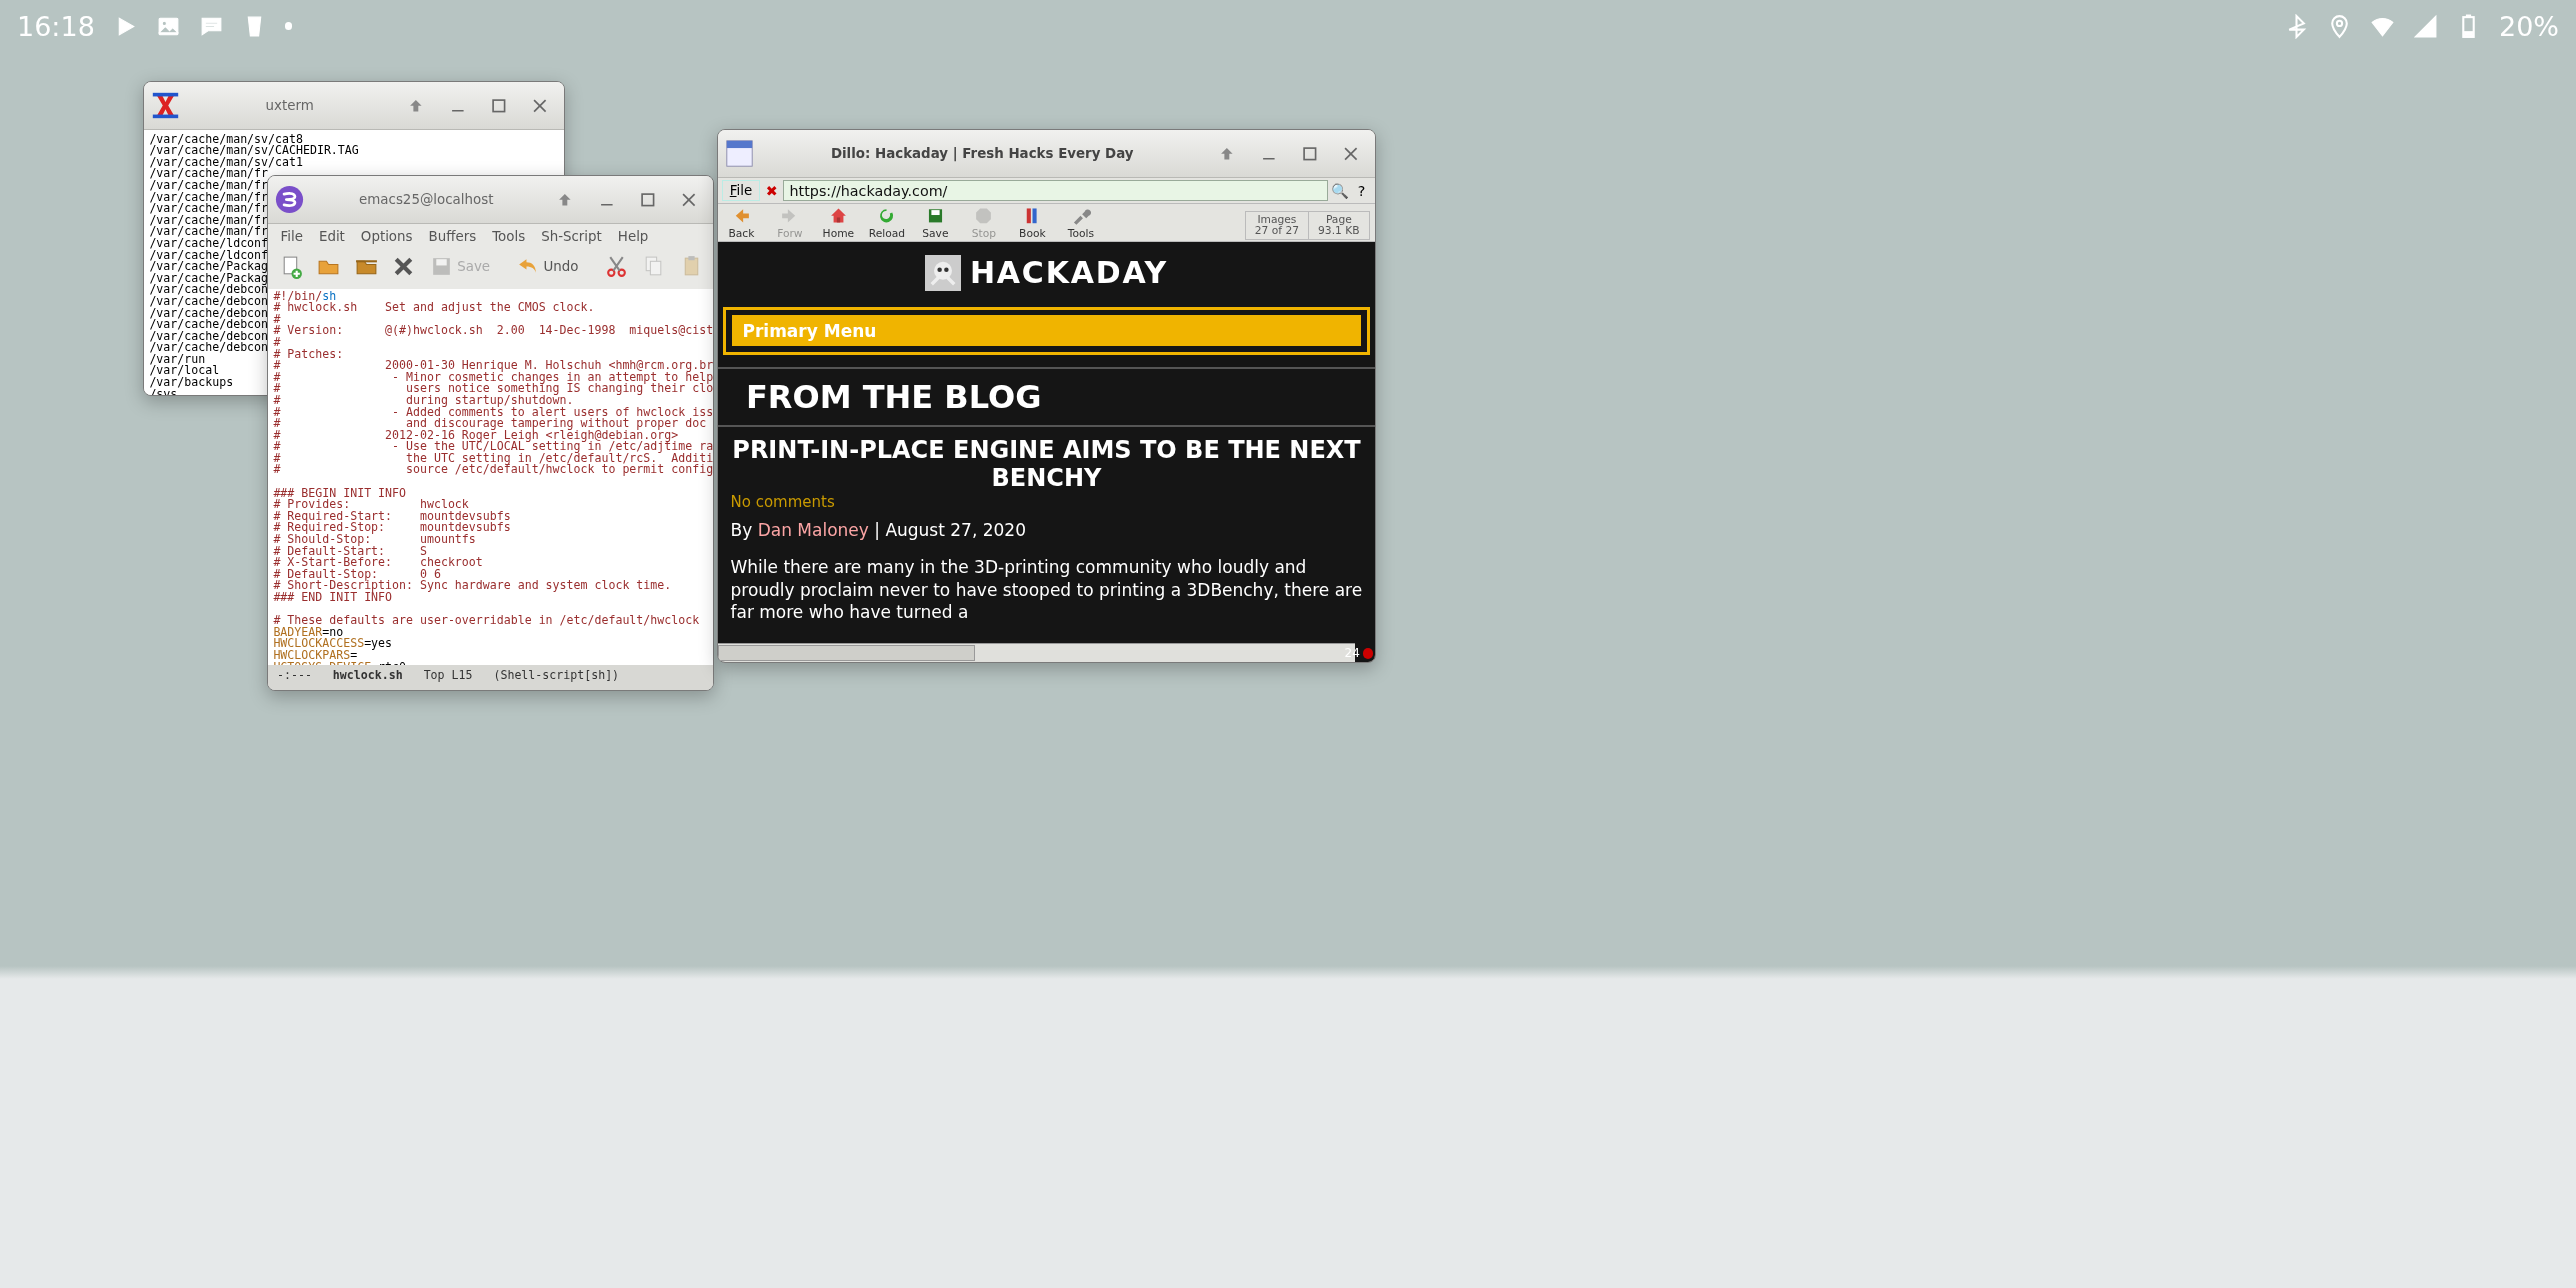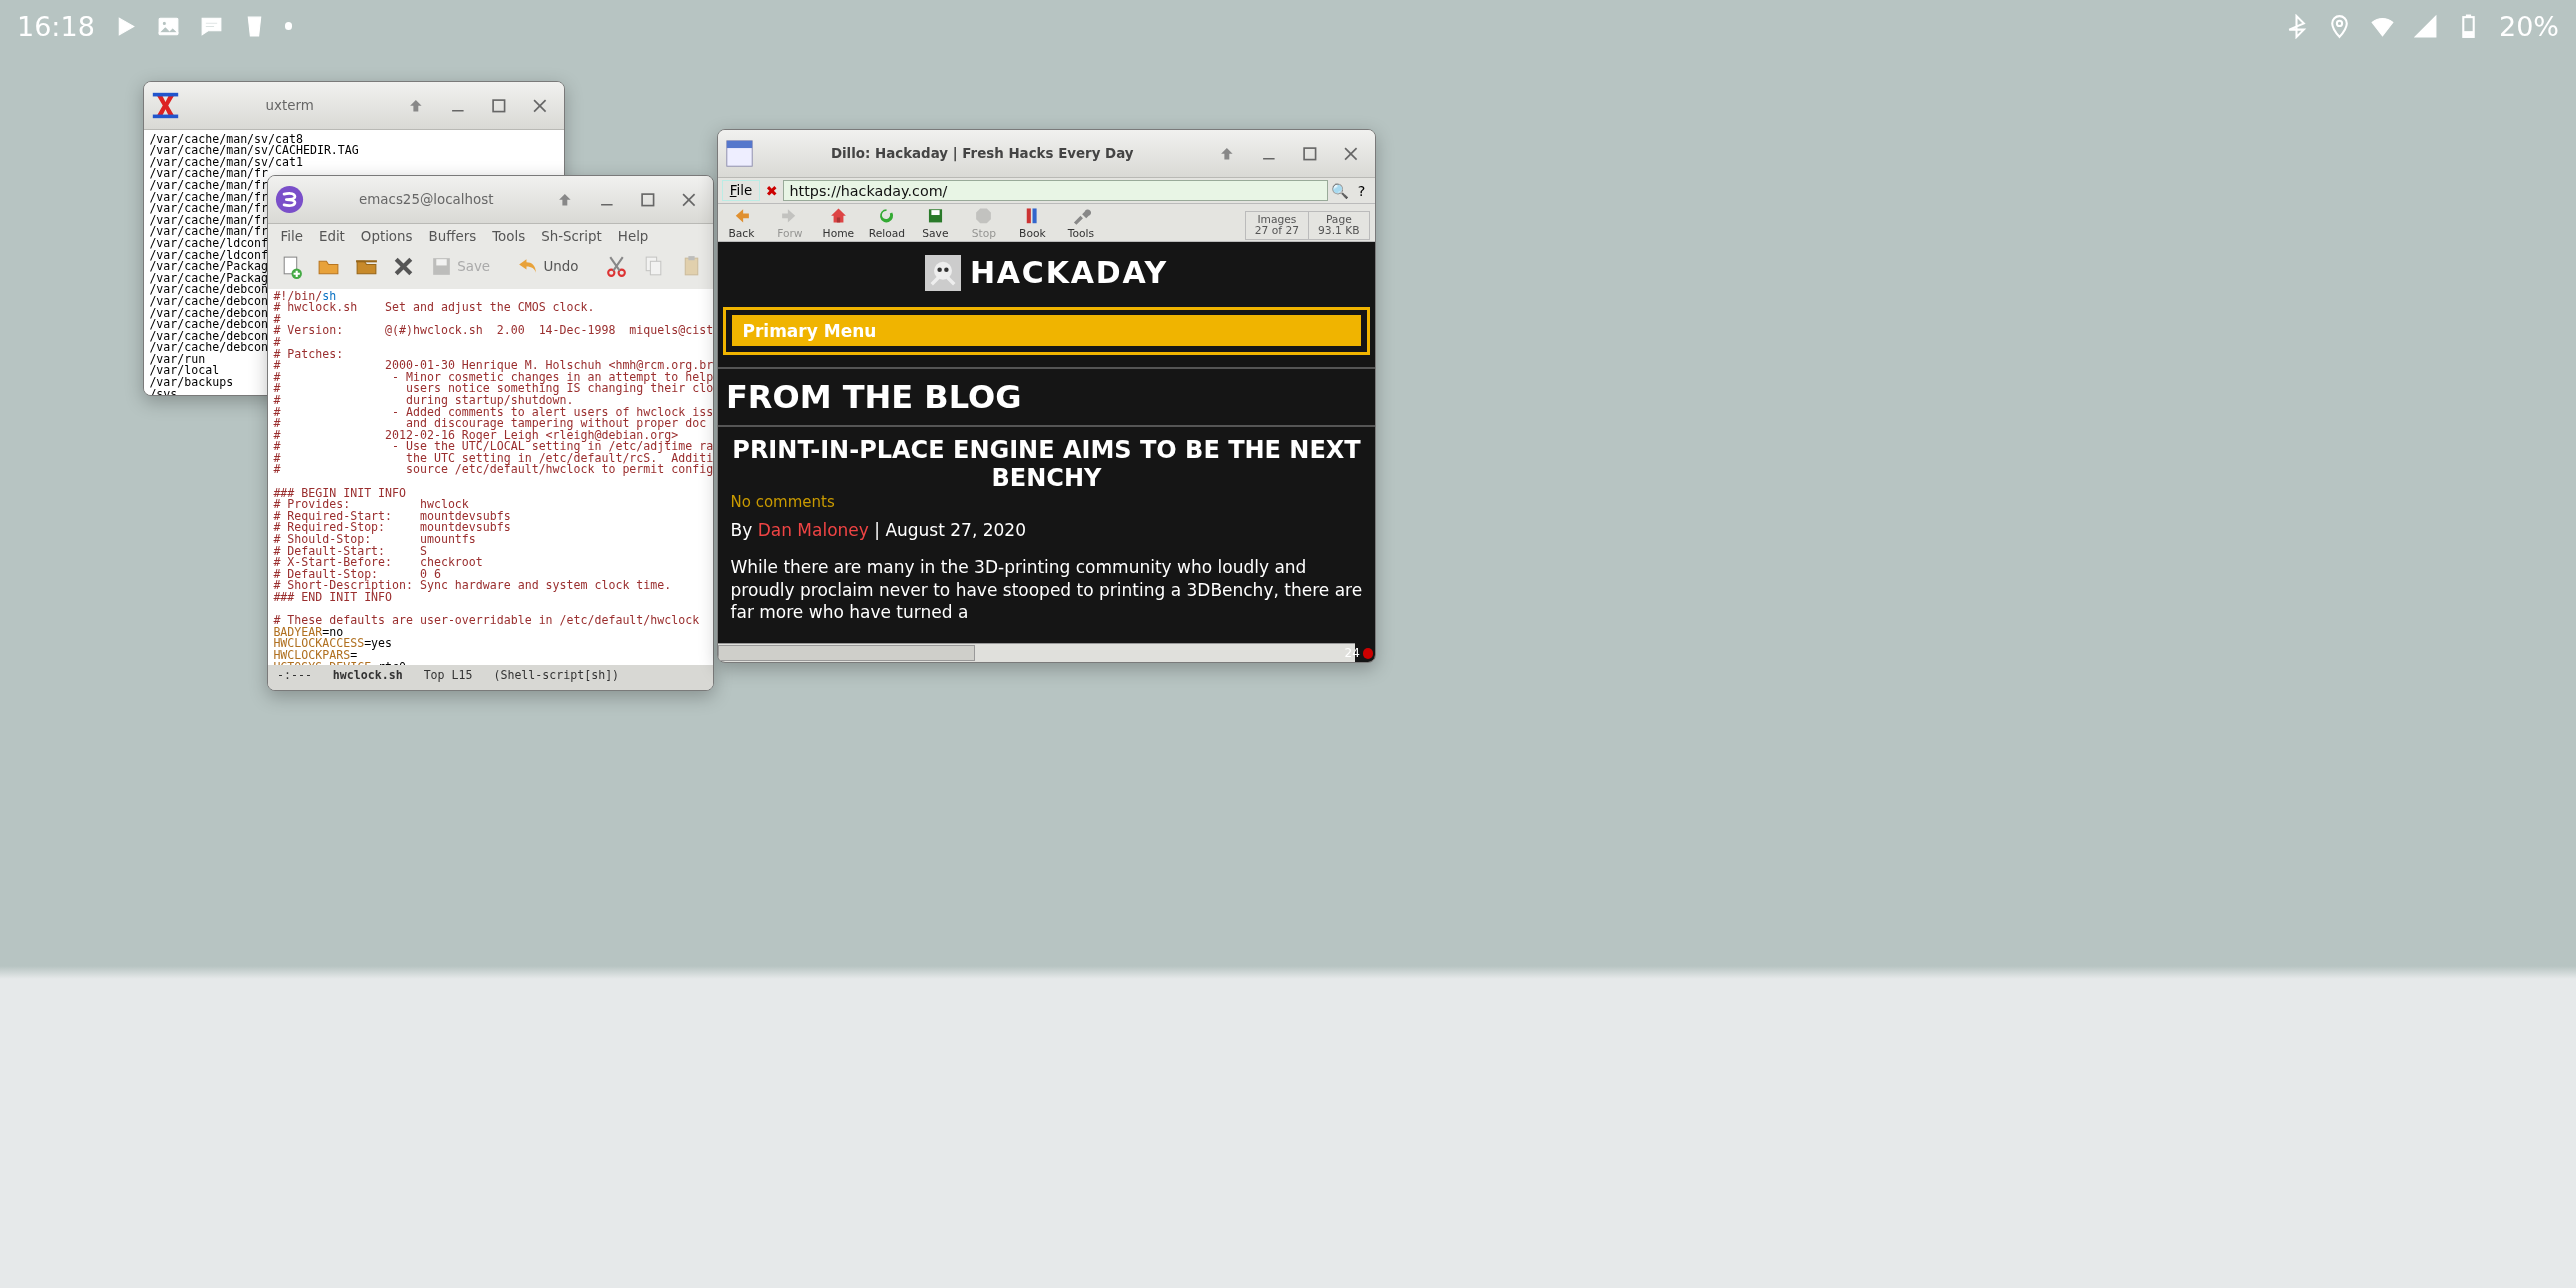--- a/index.html
+++ b/index.html
@@ -50,25 +50,25 @@
   #dillo .infobox div{padding:1.8px 9px;font-size:10.7px;color:#555;text-align:center;border-left:0.9px solid #bbb;line-height:11.6px;}
   #dillo .infobox div:first-child{border-left:none;}
   #dillo .page{flex:1;background:#151515;color:#fff;overflow:hidden;position:relative;}
   #dillo .page .skip{color:#c99a00;font-size:15px;padding:1.8px 5.4px;}
   #dillo .logo-row{display:flex;align-items:center;justify-content:center;gap:9px;padding:12.5px 0;}
   #dillo .logo-row .logo{width:36px;height:36px;background:#ccc;display:flex;align-items:center;justify-content:center;}
   #dillo .logo-row .logotext{font-size:30px;font-weight:800;letter-spacing:1.8px;}
   #dillo .primary{margin:3.6px 5.4px 12.5px;border:3.6px solid #f0b400;padding:5.4px;}
   #dillo .primary-inner{background:#f0b400;color:#fff;font-weight:bold;font-size:17px;padding:5.4px 10.7px;}
   #dillo .hr{height:1.8px;background:#555;margin:0;}
-  #dillo h2{font-size:32px;font-weight:800;margin:9px 8px;}
+  #dillo h2{font-size:32px;font-weight:800;margin:9px 28px;}
   #dillo h3{font-size:24px;font-weight:800;margin:9px 12.5px 1.8px;text-align:center;}
   #dillo .nocomm{color:#c99a00;font-size:15px;margin:0 12.5px 9px;}
   #dillo .byline{font-size:17px;margin:0 12.5px 16px;}
-  #dillo .byline a{color:#ef4444;text-decoration:none;}
+  #dillo .byline a{color:#fca5a5;text-decoration:none;}
   #dillo .body{font-size:17px;line-height:22.4px;margin:0 12.5px;}
   #dillo .hscroll{position:absolute;left:0;right:19.7px;bottom:0;height:18px;background:#e0e0dc;border-top:0.9px solid #999;}
   #dillo .hscroll .thumb{position:absolute;left:0;top:0.9px;height:14.3px;width:40%;background:#cfcfca;border:0.9px solid #999;}
   #dillo .ind{position:absolute;right:1.8px;bottom:1.8px;font-size:12px;display:flex;align-items:center;gap:2.7px;}
   #dillo .ind .bug{width:10.7px;height:10.7px;background:#c00;border-radius:50%;}
 </style>
 </head>
 <body>
 
 <div class="statusbar">

